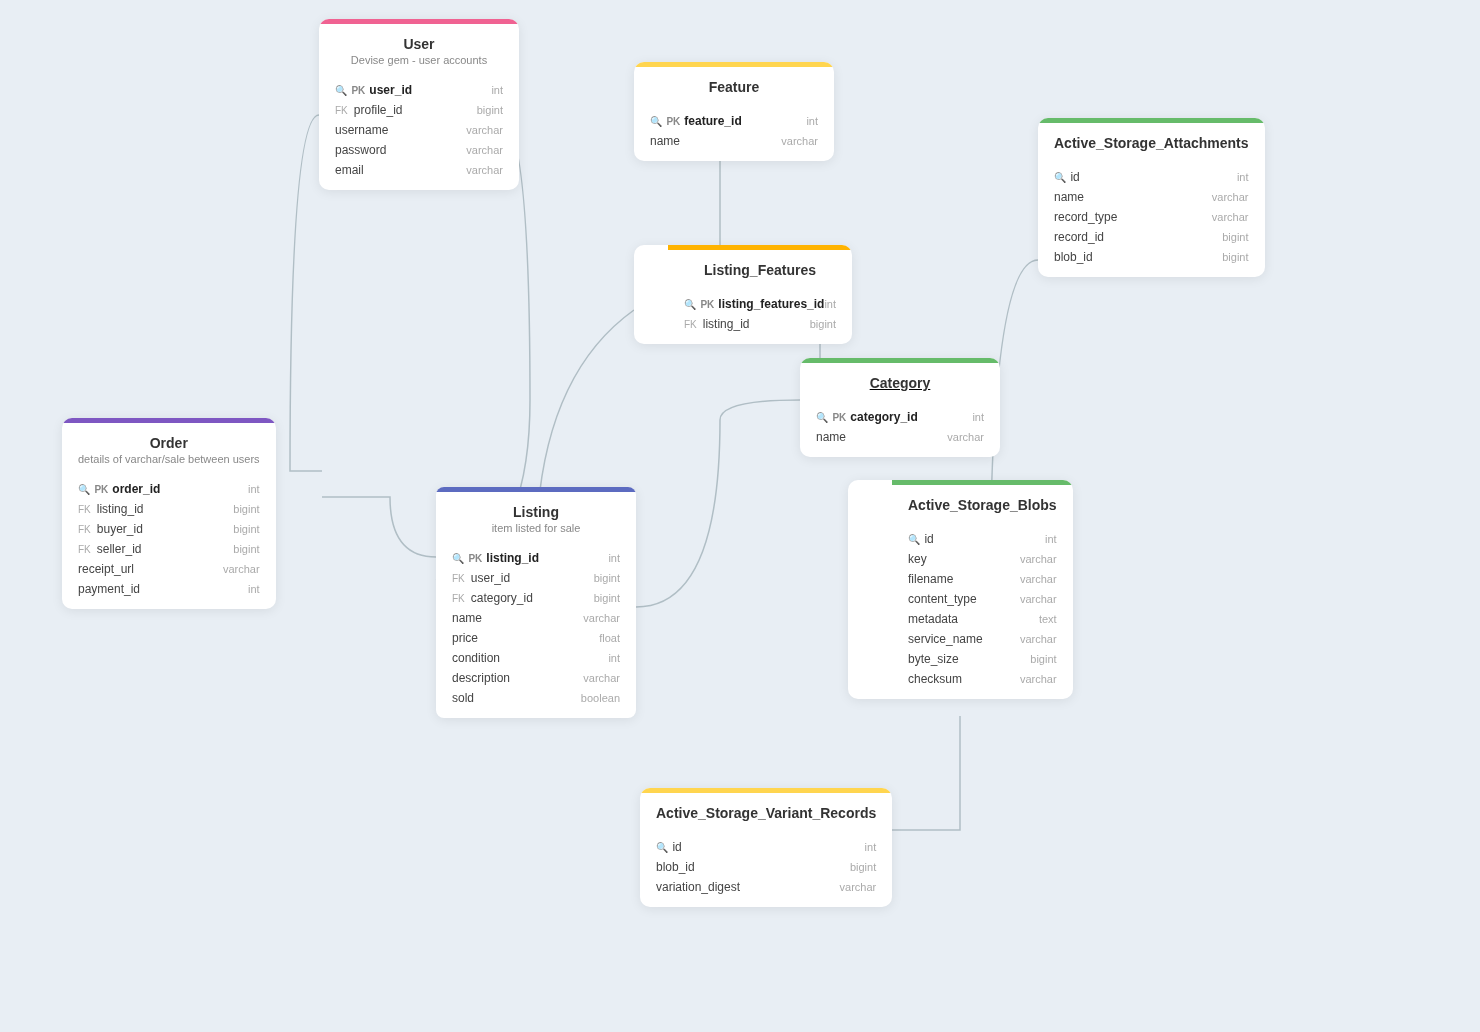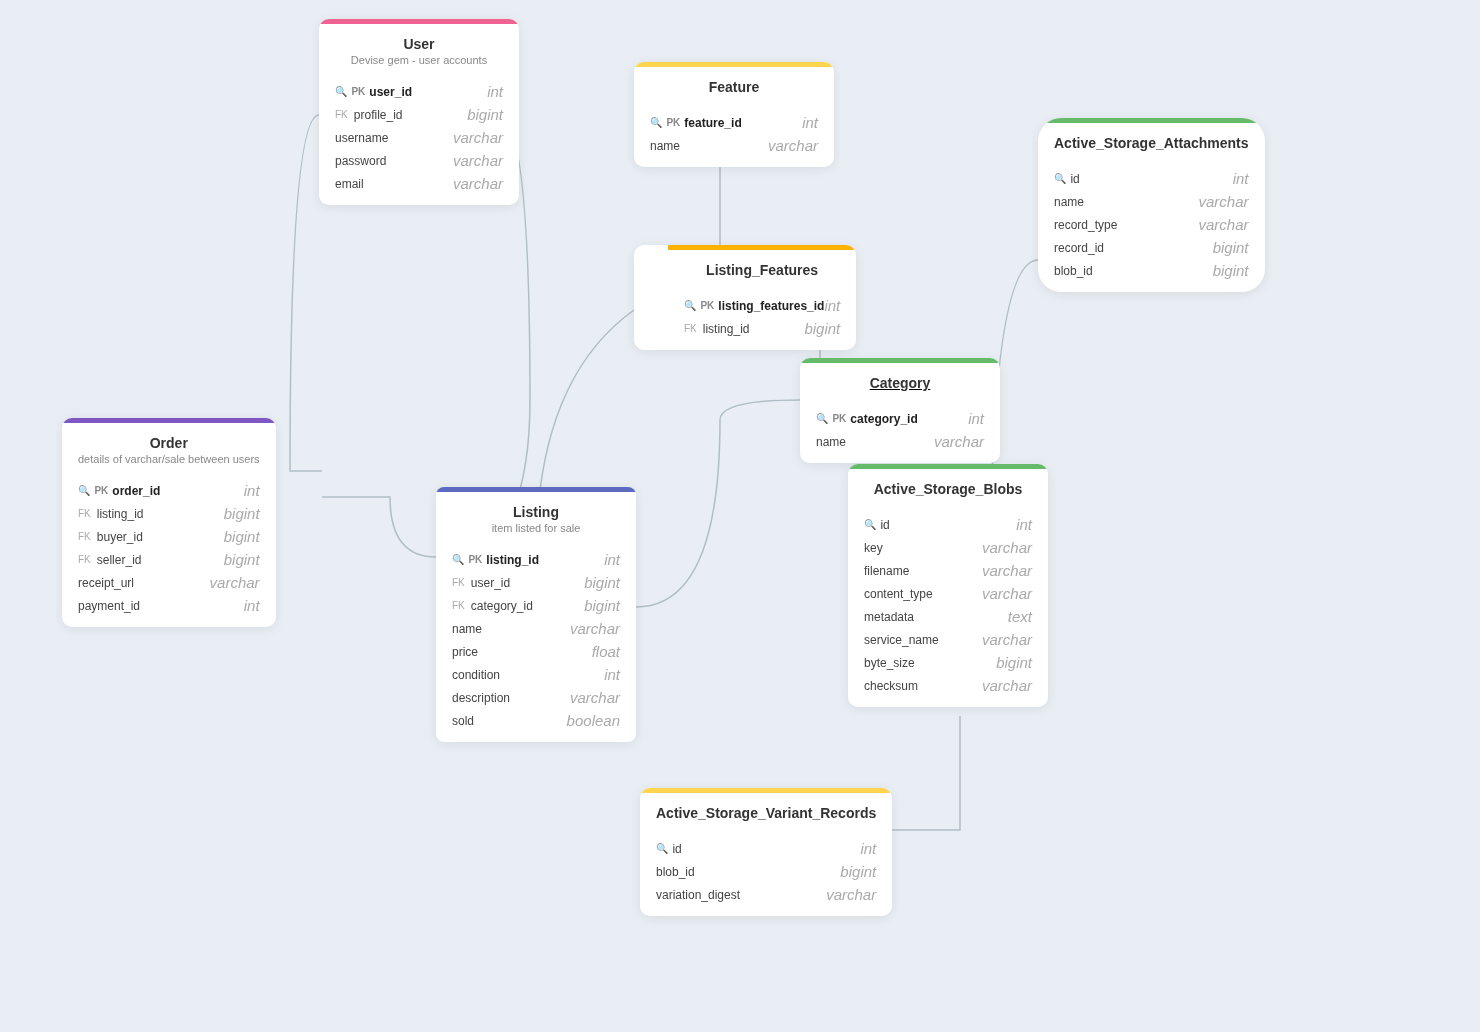--- a/index.html
+++ b/index.html
@@ -55,22 +55,21 @@
       display: flex;
       align-items: center;
       gap: 4px;
     }
     .col-name.pk {
       font-weight: 700;
       color: #222;
     }
     .col-type {
       color: #aaa;
-      font-size: 15px;
-      font-style: italic;
+      font-size: 11px;
     }
     svg.connections {
       position: absolute;
       top: 0; left: 0;
       width: 100%; height: 100%;
       pointer-events: none;
     }
     svg.connections line, svg.connections path {
       stroke: #b0bec5;
       stroke-width: 1.5;
@@ -311,21 +310,21 @@
             <div class="col-type">varchar</div>
           </div>
           <div class="table-row">
             <div class="col-name">
               <span>sold</span>
             </div>
             <div class="col-type">boolean</div>
           </div>
         </div>
       </div>
-      <div class="db-table" style="left: 848px; top: 464px;">
+      <div class="db-table" style="left: 848px; top: 480px; padding-left: 44px;">
         <div class="table-header" style="border-top-color: rgb(102, 187, 106);">
           <div class="table-title">Active_Storage_Blobs</div>
         </div>
         <div class="table-body">
           <div class="table-row">
             <div class="col-name">
               <span style="font-size: 10px; color: rgb(136, 136, 136);">🔍</span>
               <span>id</span>
             </div>
             <div class="col-type">int</div>
@@ -367,21 +366,21 @@
             <div class="col-type">bigint</div>
           </div>
           <div class="table-row">
             <div class="col-name">
               <span>checksum</span>
             </div>
             <div class="col-type">varchar</div>
           </div>
         </div>
       </div>
-      <div class="db-table" style="left: 1038px; top: 118px; border-radius: 23px;">
+      <div class="db-table" style="left: 1038px; top: 118px;">
         <div class="table-header" style="border-top-color: rgb(102, 187, 106);">
           <div class="table-title">Active_Storage_Attachments</div>
         </div>
         <div class="table-body">
           <div class="table-row">
             <div class="col-name">
               <span style="font-size: 10px; color: rgb(136, 136, 136);">🔍</span>
               <span>id</span>
             </div>
             <div class="col-type">int</div>

